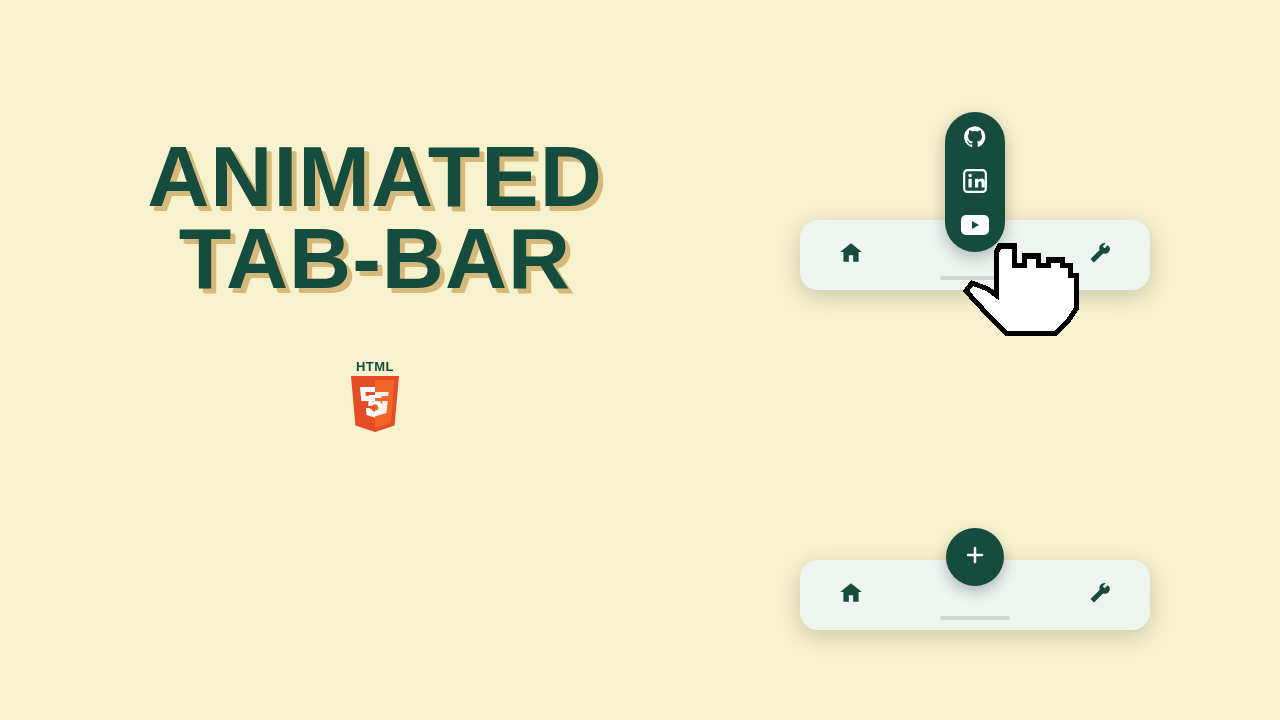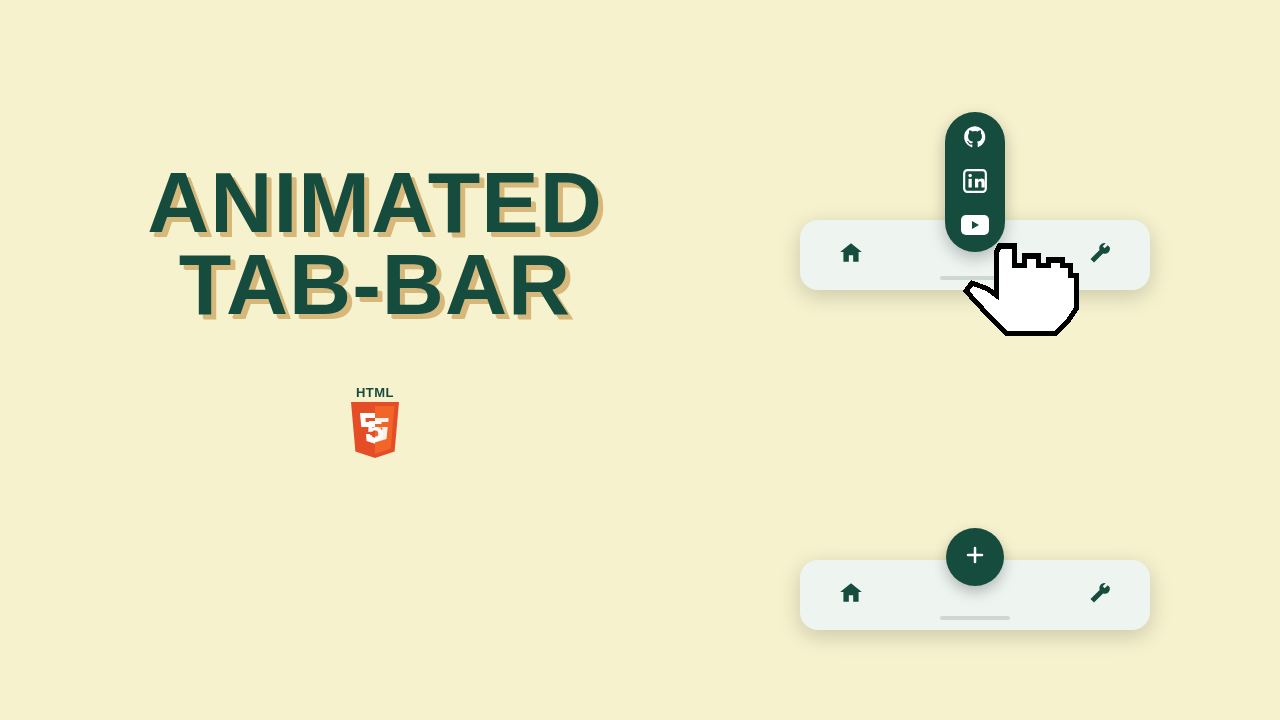--- a/index.html
+++ b/index.html
@@ -8,21 +8,21 @@
     background: #f6f2ce;
     font-family: "Segoe UI", Arial, sans-serif;
     position: relative;
     overflow: hidden;
   }
 
   
   .title-block {
     position: absolute;
     left: 95px;
-    top: 162px;
+    top: 136px;
     width: 560px;
     text-align: center;
   }
   .title-line {
     font-weight: 900;
     font-size: 86px;
     line-height: 0.95;
     letter-spacing: 1px;
     color: #164c3e;
     -webkit-text-stroke: 0px #164c3e;

